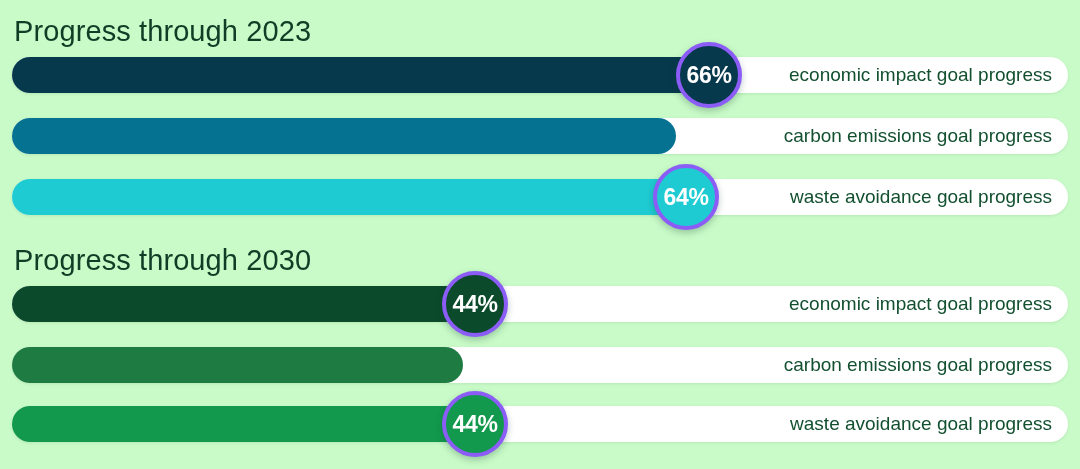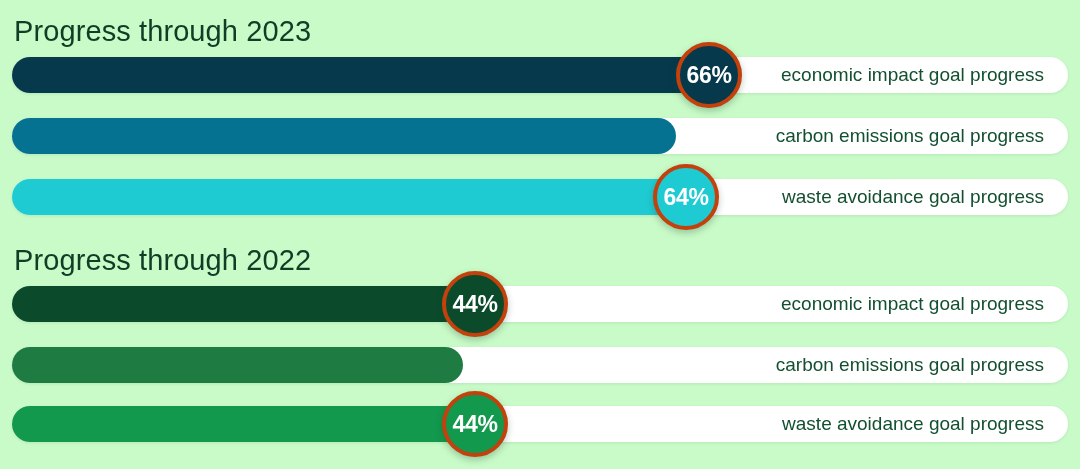--- a/index.html
+++ b/index.html
@@ -59,38 +59,38 @@
     position: absolute;
     left: 0;
     top: 0;
     height: 36px;
     border-radius: 18px;
   }
 
   
   .row-label {
     position: absolute;
-    right: 24px;
+    right: 16px;
     top: 0;
     height: 52px;
     line-height: 36px;
     font-size: 19px;
     color: #12502f;
     white-space: nowrap;
   }
 
   
   .bubble {
     position: absolute;
     top: 50%;
     width: 66px;
     height: 66px;
     margin-top: -33px;
     border-radius: 50%;
-    border: 4px solid #c2410c;
+    border: 4px solid #8b5cf6;
     box-sizing: border-box;
     display: flex;
     align-items: center;
     justify-content: center;
     color: #ffffff;
     font-size: 23px;
     font-weight: bold;
     letter-spacing: -0.3px;
     box-shadow: 0 3px 7px rgba(16,70,45,0.28);
   }
@@ -121,21 +121,21 @@
     <div class="row-label" style="color: rgb(18, 80, 47);">carbon emissions goal progress</div>
   </div>
 
   <div class="row" id="row-2023-2" style="top:179px;">
     <div class="track" style="background: rgb(255, 255, 255);"></div>
     <div class="fill" id="fill-2023-2" style="background: rgb(31, 203, 210); width: 670px;"></div>
     <div class="row-label" style="color: rgb(18, 80, 47);">waste avoidance goal progress</div>
     <div class="bubble" id="bubble-2023-2" style="background: rgb(31, 203, 210); left: 641px;">64%</div>
   </div>
 
-  <div class="section-title" id="section-2022-title" style="color: rgb(15, 61, 38);">Progress through 2022</div>
+  <div class="section-title" id="section-2022-title" style="color: rgb(15, 61, 38);">Progress through 2030</div>
 
   <div class="row" id="row-2022-0" style="top:286px;">
     <div class="track" style="background: rgb(255, 255, 255);"></div>
     <div class="fill" id="fill-2022-0" style="background: rgb(11, 74, 43); width: 459px;"></div>
     <div class="row-label" style="color: rgb(18, 80, 47);">economic impact goal progress</div>
     <div class="bubble" id="bubble-2022-0" style="background: rgb(11, 74, 43); left: 430px;">44%</div>
   </div>
 
   <div class="row" id="row-2022-1" style="top:347px;">
     <div class="track" style="background: rgb(255, 255, 255);"></div>

